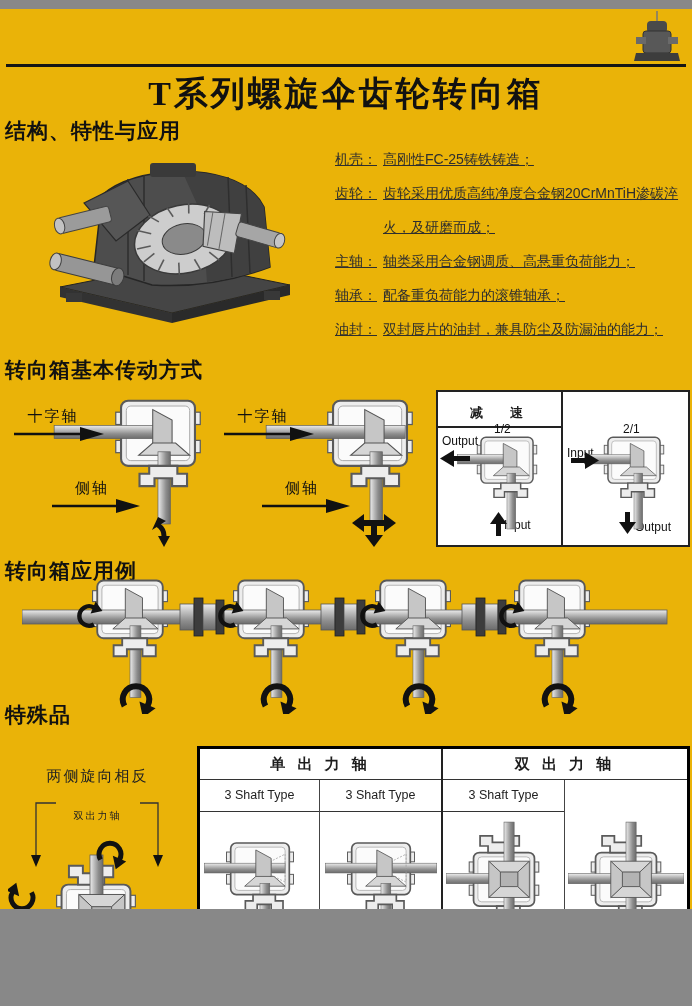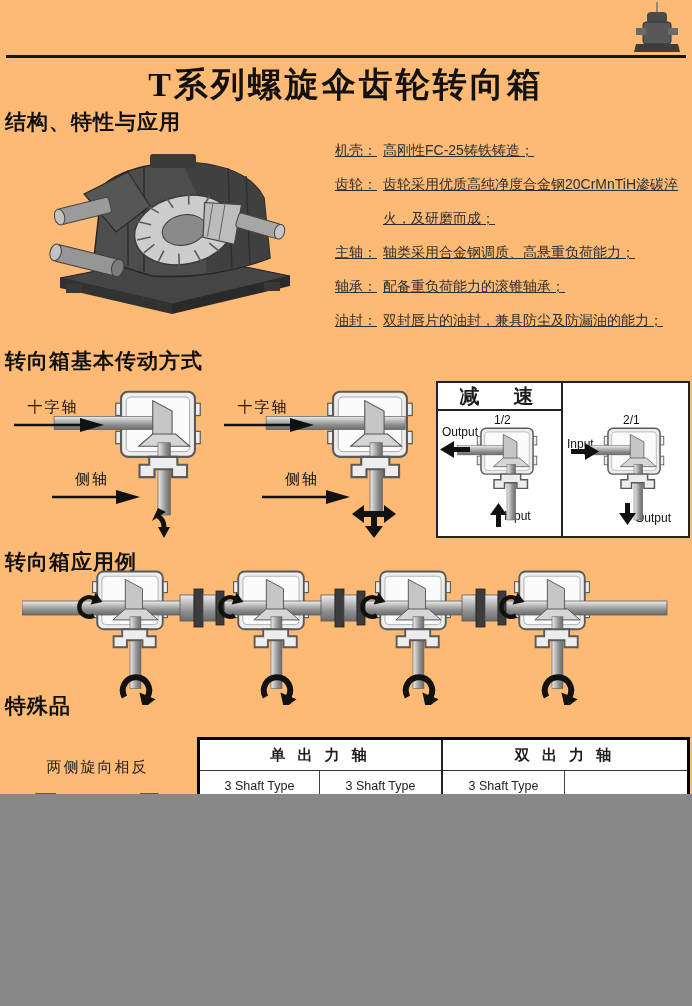--- a/index.html
+++ b/index.html
@@ -1,31 +1,31 @@
 <!DOCTYPE html>
 <html><head>
 <meta charset="utf-8">
 <style>
   html,body{margin:0;padding:0;background:#888;}
-  .page{position:relative;width:692px;height:794px;background:#fdba74;overflow:hidden;
-        font-family:"Liberation Sans",sans-serif;color:#1d1d1d;margin:0 auto;}
+  .page{position:relative;width:692px;height:900px;background:#eab308;overflow:hidden;
+        font-family:"Liberation Sans",sans-serif;color:#1d1d1d;margin:9px auto;}
   .abs{position:absolute;}
   .rule{background:#151515;height:3px;}
   .title{width:692px;text-align:center;font-size:34px;font-weight:bold;letter-spacing:3px;color:#111;
          font-family:"Liberation Serif","DejaVu Serif",serif;}
   .h2{font-size:21px;font-weight:bold;color:#111;letter-spacing:1px;}
   .specs{width:356px;font-size:14px;line-height:34px;color:#2e2e2e;}
   .spec-row{display:flex;align-items:flex-start;text-decoration:underline;}
   .spec-label{flex:0 0 48px;}
   .spec-text{flex:1;}
   .lbl{font-size:14px;color:#222;letter-spacing:2px;}
   
   .ratio-box{left:436px;top:381px;width:250px;height:153px;border:2px solid #222;background:#fff;}
-  .ratio-head{position:absolute;top:0;width:124px;height:26px;line-height:26px;text-align:center;
-              font-size:20px;font-weight:bold;letter-spacing:7px;border-bottom:2px solid #222;}
+  .ratio-head{position:absolute;top:8px;width:124px;height:26px;line-height:26px;text-align:center;
+              font-size:13px;font-weight:bold;letter-spacing:7px;border-bottom:2px solid #222;}
   .ratio-div{position:absolute;left:123px;top:0;bottom:0;width:2px;background:#222;}
   .rb-sm{position:absolute;font-size:12px;color:#111;}
   
   .stable{left:197px;top:737px;width:487px;height:263px;border:3px solid #000000;background:#fff;}
   .st-gh{position:absolute;top:0;height:30px;line-height:30px;text-align:center;font-size:15px;
          font-weight:bold;letter-spacing:4px;border-bottom:1px solid #333;}
   .st-ch{position:absolute;top:31px;height:31px;line-height:31px;text-align:center;font-size:12.5px;
          color:#222;border-bottom:1px solid #333;}
   .st-body{position:absolute;top:63px;bottom:0;display:flex;justify-content:center;}
   .vline1{position:absolute;top:31px;bottom:0;width:1px;background:#444;}
@@ -340,21 +340,21 @@
         <use href="#rot"></use>
       </g>
     <g transform="translate(536,127) scale(1.15)">
         <use href="#rot"></use>
       </g>
   </svg>
 
   <div class="abs h2" style="left:5px;top:692px">特殊品</div>
 
   <div class="abs lbl" style="left:35px;top:758px;width:125px;text-align:center;font-size:15px">两侧旋向相反</div>
-  <div class="abs lbl" style="left:45px;top:800px;width:105px;text-align:center;font-size:15px">双出力轴</div>
+  <div class="abs lbl" style="left:45px;top:800px;width:105px;text-align:center;font-size:10px">双出力轴</div>
   <svg class="abs" style="left:8px;top:790px" width="182" height="214" viewBox="0 0 182 214">
     <path class="thin" d="M48,4 H28 V58"></path>
       <polygon class="blk" points="23,56 33,56 28,68"></polygon>
     <path class="thin" d="M132,4 H150 V58"></path>
       <polygon class="blk" points="145,56 155,56 150,68"></polygon>
     <g transform="translate(47,84) scale(0.82)">
       <use href="#hbox"></use>
       <g transform="rotate(180 50 39)">
           <use href="#neck"></use>
         </g>

